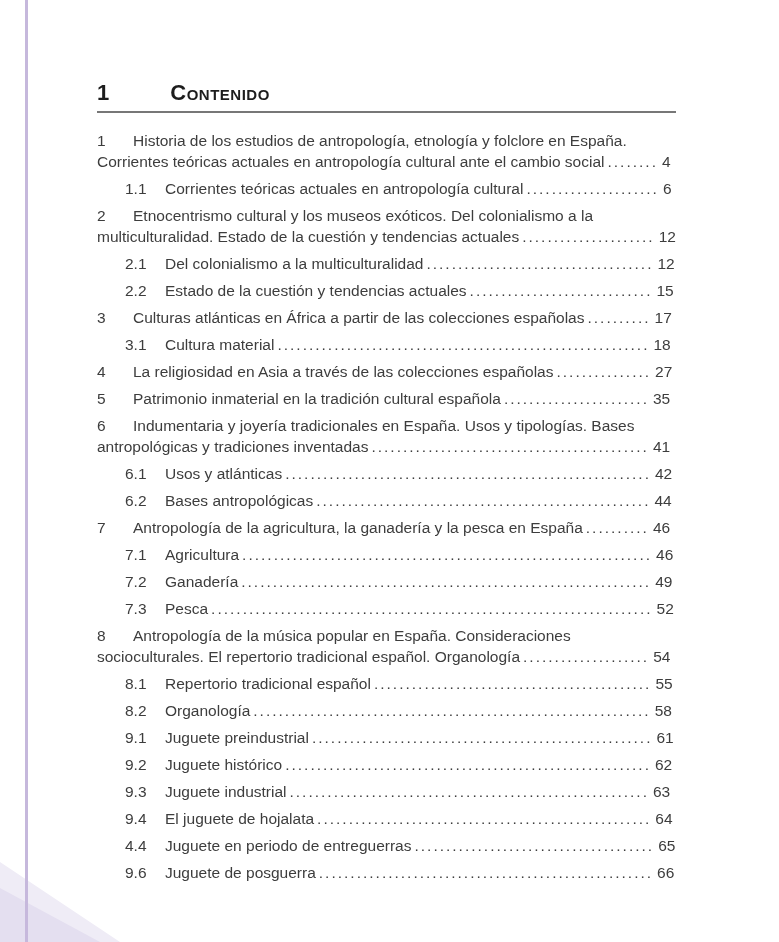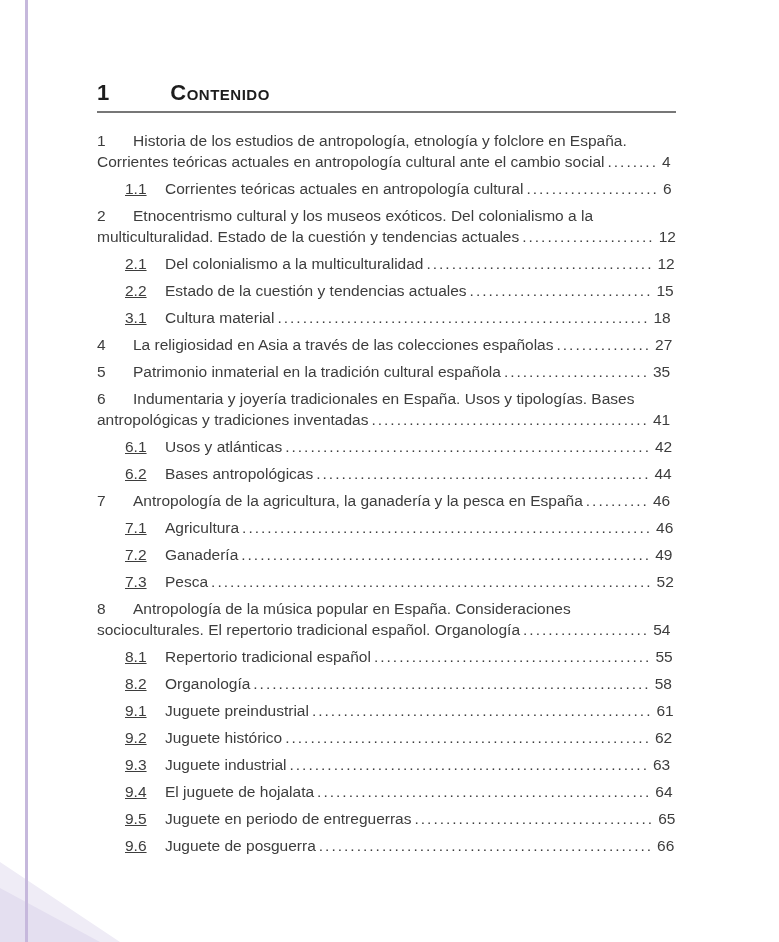--- a/index.html
+++ b/index.html
@@ -63,21 +63,21 @@
   .entry{
     line-height:21px;
     margin-bottom:6px;
     cursor:pointer;
   }
   .entry .num{
     display:inline-block;
     min-width:36px;
   }
   .entry.l2{padding-left:28px;}
-  .entry.l2 .num{min-width:40px;text-decoration:underline;}
+  .entry.l2 .num{min-width:40px;}
   .entry .leader{
     word-break:break-all;
     letter-spacing:2px;
     padding:0 4px 0 3px;
     white-space:normal;
   }
   .entry .page{
     letter-spacing:0;
   }
 </style>
@@ -93,33 +93,34 @@
     <span class="h-num">1</span>
     <span class="h-title">Contenido</span>
   </div>
   <div class="rule"></div>
   <div class="toc">
       <div class="entry"><span class="num">1</span><span class="title">Historia de los estudios de antropología, etnología y folclore en España. Corrientes teóricas actuales en antropología cultural ante el cambio social</span><span class="leader">........</span><span class="page">4</span></div>
       <div class="entry l2"><span class="num">1.1</span><span class="title">Corrientes teóricas actuales en antropología cultural</span><span class="leader">.....................</span><span class="page">6</span></div>
       <div class="entry"><span class="num">2</span><span class="title">Etnocentrismo cultural y los museos exóticos. Del colonialismo a la multiculturalidad. Estado de la cuestión y tendencias actuales</span><span class="leader">.....................</span><span class="page">12</span></div>
       <div class="entry l2"><span class="num">2.1</span><span class="title">Del colonialismo a la multiculturalidad</span><span class="leader">....................................</span><span class="page">12</span></div>
       <div class="entry l2"><span class="num">2.2</span><span class="title">Estado de la cuestión y tendencias actuales</span><span class="leader">.............................</span><span class="page">15</span></div>
+      <div class="entry"><span class="num">3</span><span class="title">Culturas atlánticas en África a partir de las colecciones españolas</span><span class="leader">..........</span><span class="page">17</span></div>
       <div class="entry l2"><span class="num">3.1</span><span class="title">Cultura material</span><span class="leader">...........................................................</span><span class="page">18</span></div>
       <div class="entry"><span class="num">4</span><span class="title">La religiosidad en Asia a través de las colecciones españolas</span><span class="leader">...............</span><span class="page">27</span></div>
       <div class="entry"><span class="num">5</span><span class="title">Patrimonio inmaterial en la tradición cultural española</span><span class="leader">.......................</span><span class="page">35</span></div>
       <div class="entry"><span class="num">6</span><span class="title">Indumentaria y joyería tradicionales en España. Usos y tipologías. Bases antropológicas y tradiciones inventadas</span><span class="leader">............................................</span><span class="page">41</span></div>
       <div class="entry l2"><span class="num">6.1</span><span class="title">Usos y atlánticas</span><span class="leader">..........................................................</span><span class="page">42</span></div>
       <div class="entry l2"><span class="num">6.2</span><span class="title">Bases antropológicas</span><span class="leader">.....................................................</span><span class="page">44</span></div>
       <div class="entry"><span class="num">7</span><span class="title">Antropología de la agricultura, la ganadería y la pesca en España</span><span class="leader">..........</span><span class="page">46</span></div>
       <div class="entry l2"><span class="num">7.1</span><span class="title">Agricultura</span><span class="leader">.................................................................</span><span class="page">46</span></div>
       <div class="entry l2"><span class="num">7.2</span><span class="title">Ganadería</span><span class="leader">.................................................................</span><span class="page">49</span></div>
       <div class="entry l2"><span class="num">7.3</span><span class="title">Pesca</span><span class="leader">......................................................................</span><span class="page">52</span></div>
       <div class="entry"><span class="num">8</span><span class="title">Antropología de la música popular en España. Consideraciones socioculturales. El repertorio tradicional español. Organología</span><span class="leader">....................</span><span class="page">54</span></div>
       <div class="entry l2"><span class="num">8.1</span><span class="title">Repertorio tradicional español</span><span class="leader">............................................</span><span class="page">55</span></div>
       <div class="entry l2"><span class="num">8.2</span><span class="title">Organología</span><span class="leader">...............................................................</span><span class="page">58</span></div>
       <div class="entry l2"><span class="num">9.1</span><span class="title">Juguete preindustrial</span><span class="leader">......................................................</span><span class="page">61</span></div>
       <div class="entry l2"><span class="num">9.2</span><span class="title">Juguete histórico</span><span class="leader">..........................................................</span><span class="page">62</span></div>
       <div class="entry l2"><span class="num">9.3</span><span class="title">Juguete industrial</span><span class="leader">.........................................................</span><span class="page">63</span></div>
       <div class="entry l2"><span class="num">9.4</span><span class="title">El juguete de hojalata</span><span class="leader">.....................................................</span><span class="page">64</span></div>
-      <div class="entry l2"><span class="num">9.5</span><span class="title">Juguete en periodo de entreguerras</span><span class="leader">......................................</span><span class="page">65</span></div>
+      <div class="entry l2"><span class="num">4.4</span><span class="title">Juguete en periodo de entreguerras</span><span class="leader">......................................</span><span class="page">65</span></div>
       <div class="entry l2"><span class="num">9.6</span><span class="title">Juguete de posguerra</span><span class="leader">.....................................................</span><span class="page">66</span></div>
     </div>
 </div>
 
 </body></html>

